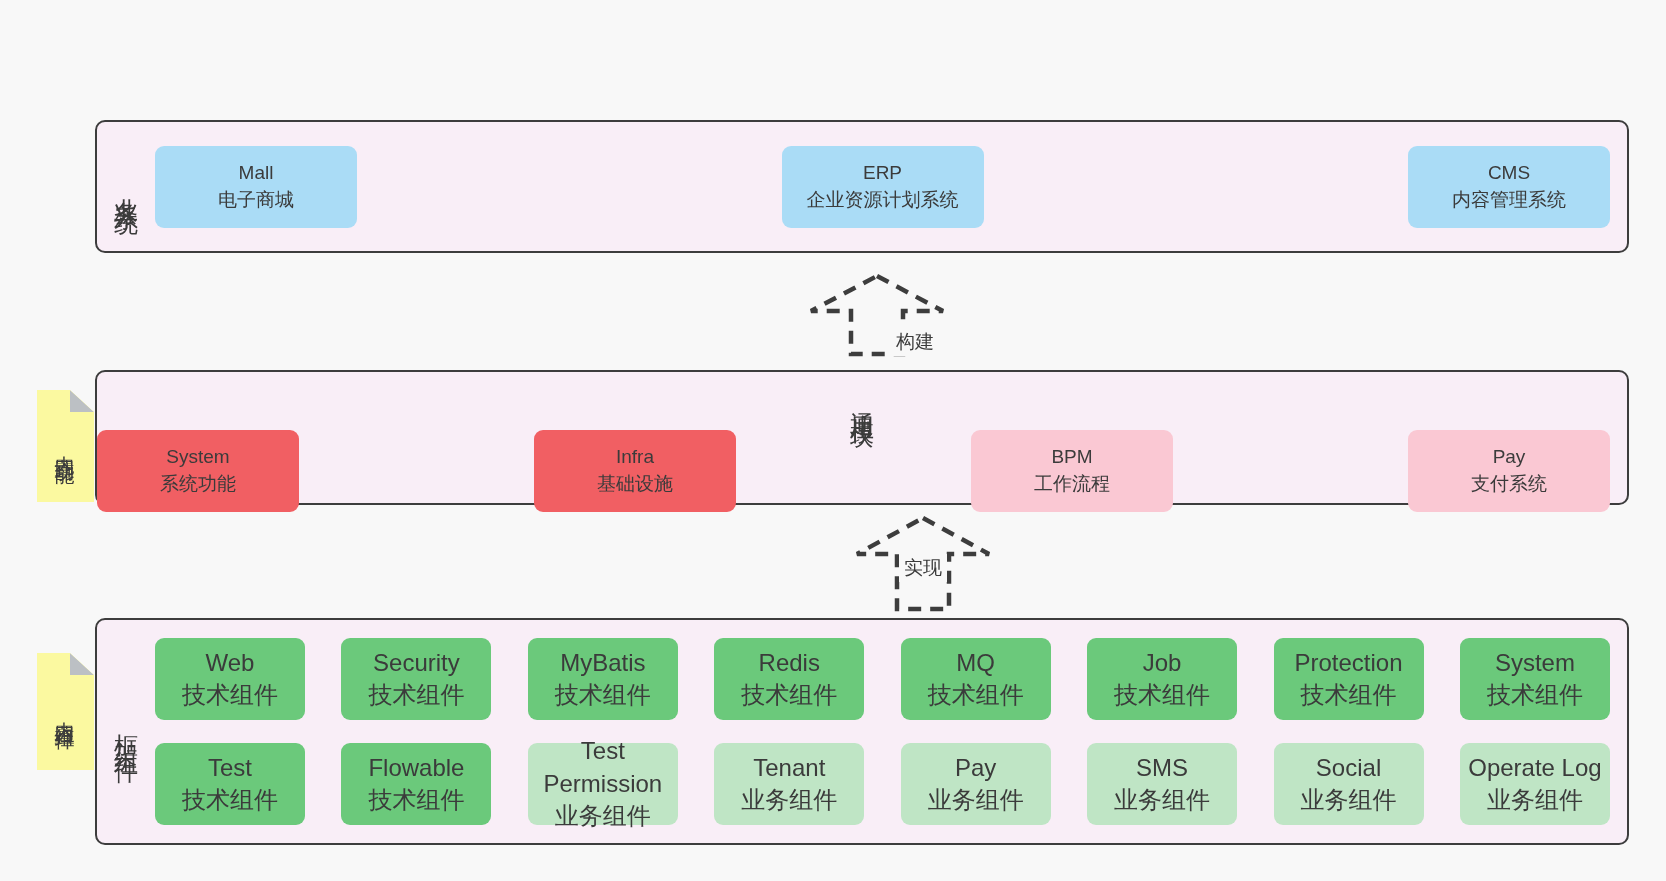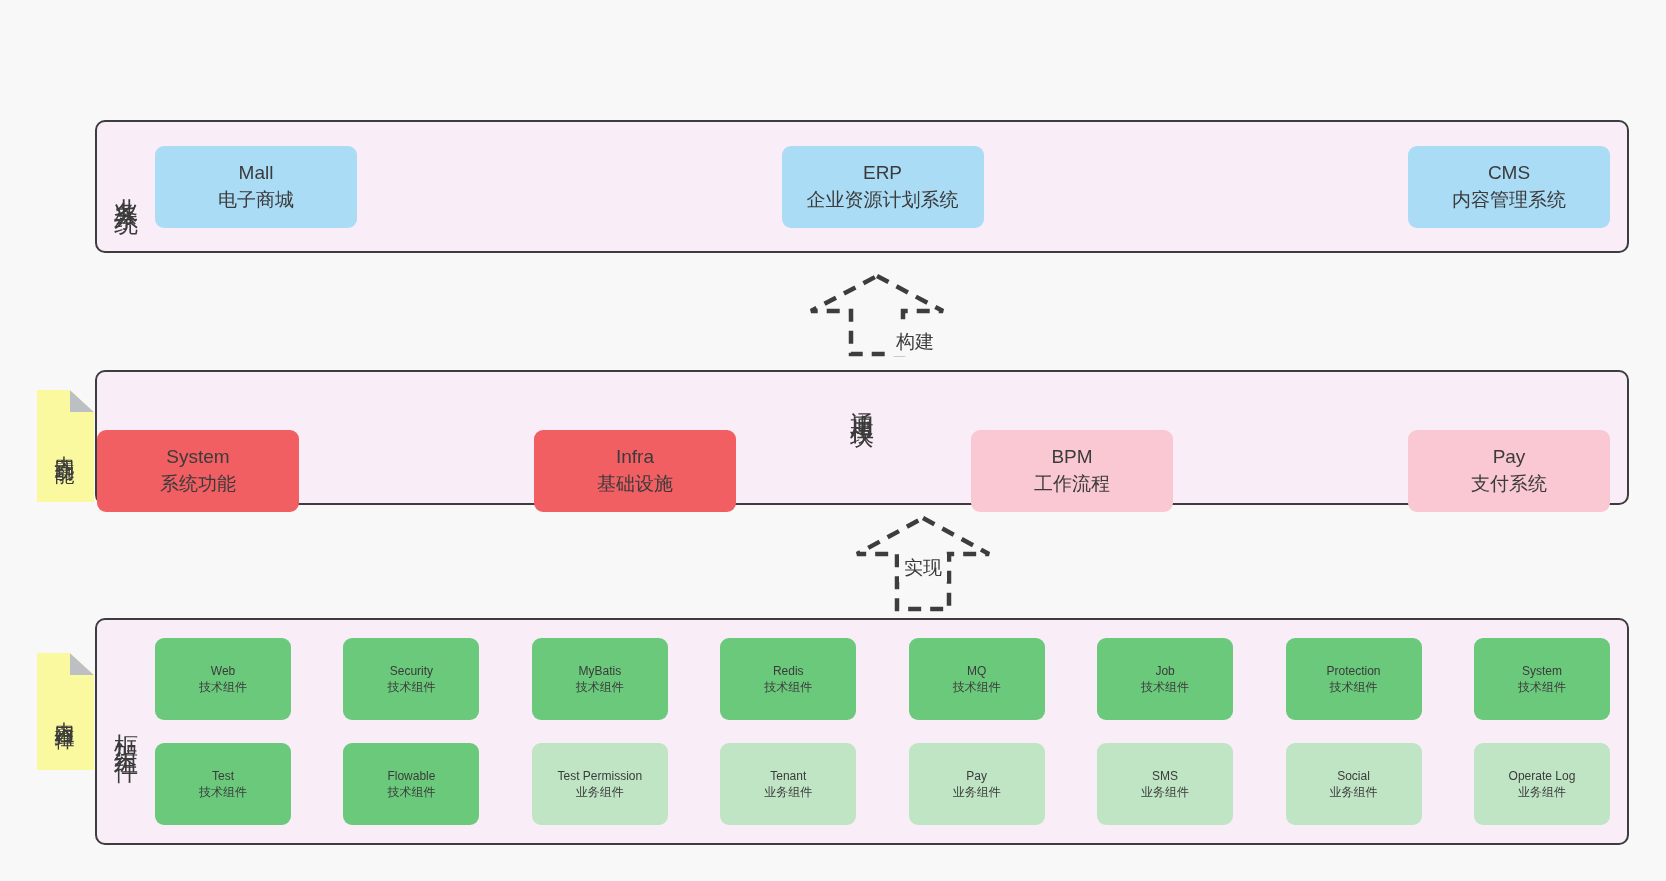--- a/index.html
+++ b/index.html
@@ -31,21 +31,21 @@
     flex:1; display:flex; flex-direction:column; justify-content:center;
     gap:23px; padding-right:17px;
   }
   .box-row { display:flex; justify-content:space-between; }
   .box {
     height:82px; border-radius:9px; box-sizing:border-box; padding:0 4px;
     display:flex; flex-direction:column; align-items:center; justify-content:center;
     text-align:center; font-size:19px; line-height:1.42; color:var(--text,#3b3b3b);
   }
   #panel-0 .box, #panel-1 .box { width:202px; }
-  #panel-2 .box { width:136px; font-size:12px; line-height:1.35; }
+  #panel-2 .box { width:150px; font-size:24px; line-height:1.35; }
 
   .blue       { background:var(--blue,#aadcf6); }
   .red        { background:var(--red,#f15f63); }
   .pink       { background:var(--pink,#fac8d3); }
   .green      { background:var(--green,#6bc97b); }
   .lightgreen { background:var(--light-green,#bfe5c5); }
 
   .note {
     position:absolute; left:37px; width:57px; z-index:3;
     background:var(--note-yellow,#fbf9a0);

